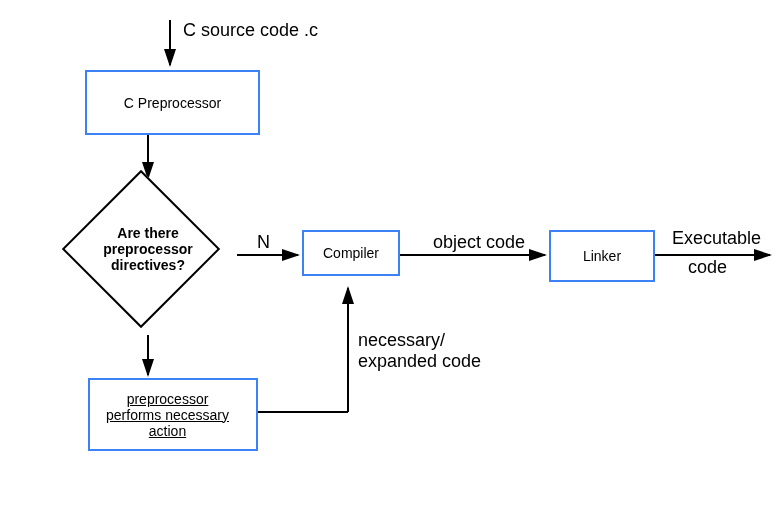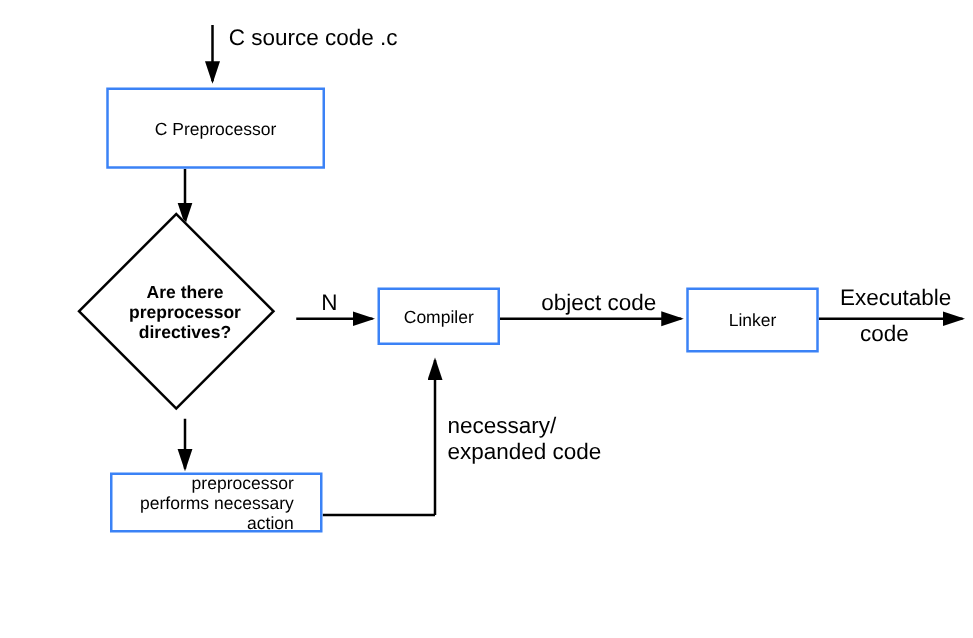--- a/index.html
+++ b/index.html
@@ -101,17 +101,17 @@
 
 <div class="label" style="left:433px; top:232px;">object code</div>
 
 <div class="box" style="left:549px; top:230px; width:106px; height:52px;">
   <span>Linker</span>
 </div>
 
 <div class="label" style="left:672px; top:228px;">Executable</div>
 <div class="label" style="left:688px; top:257px;">code</div>
 
-<div class="box" style="left:88px; top:378px; width:170px; height:48px; text-align:right; justify-content:flex-start; padding-left:10px;">
+<div class="box" style="left:88px; top:378px; width:170px; height:73px; text-align:center; justify-content:flex-start; padding-left:10px;text-decoration:underline;">
   <span>preprocessor performs necessary action</span>
 </div>
 
 <div class="label" style="left:358px; top:330px; width:140px;">necessary/ expanded code</div>
 
 </body></html>

